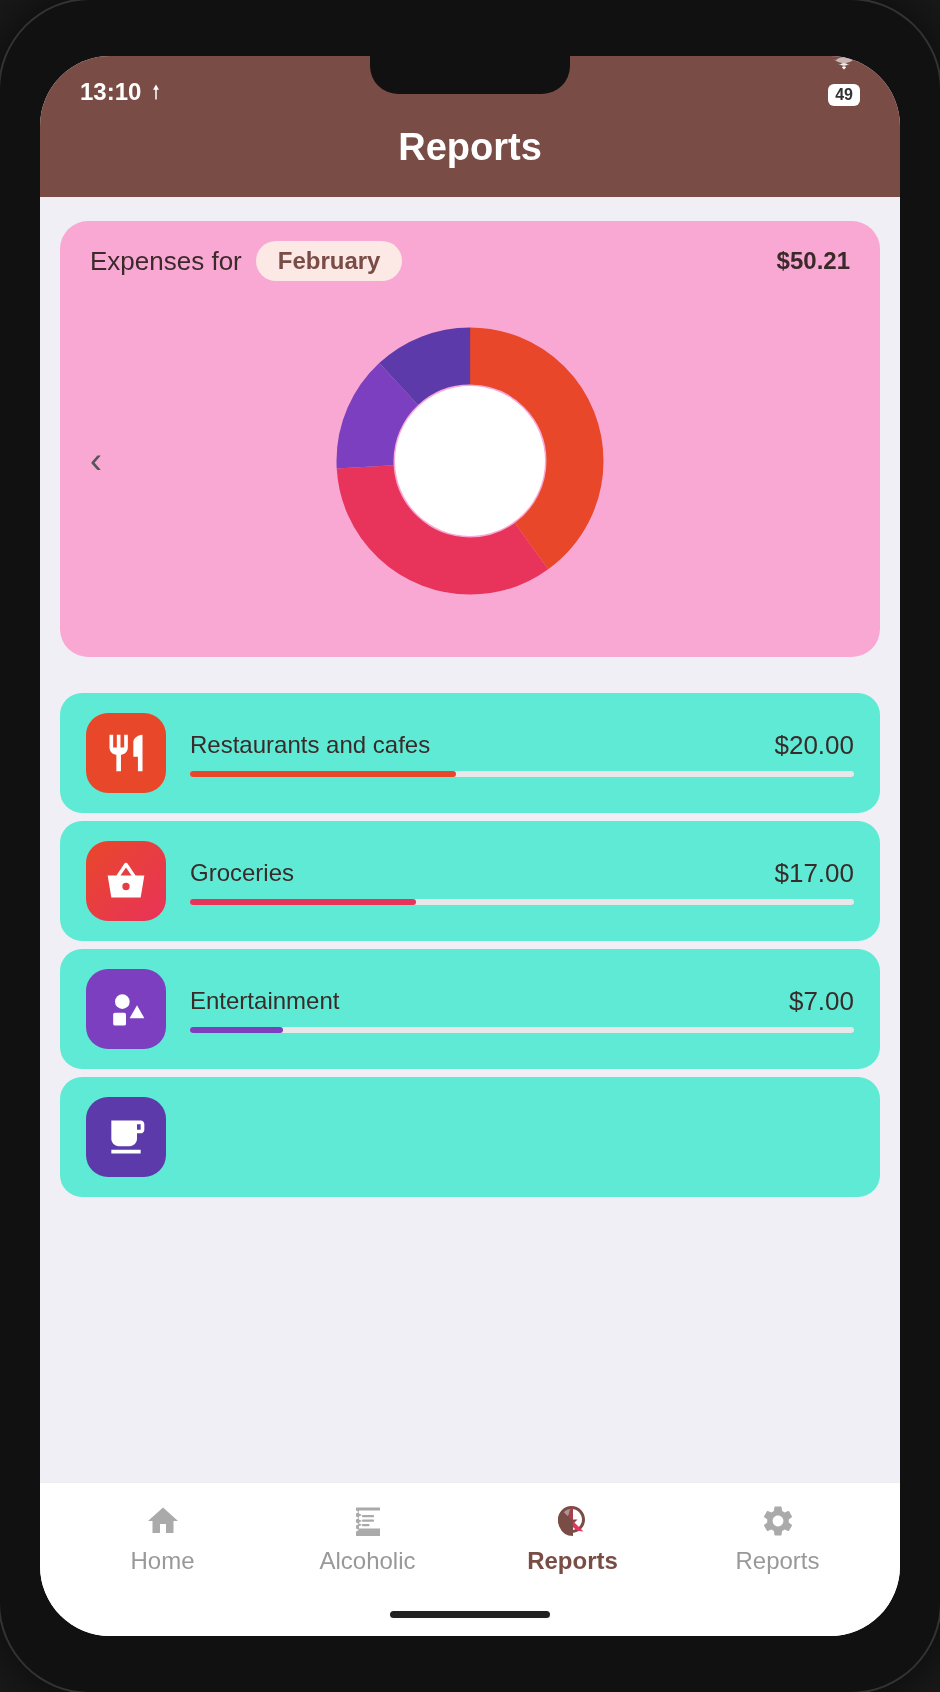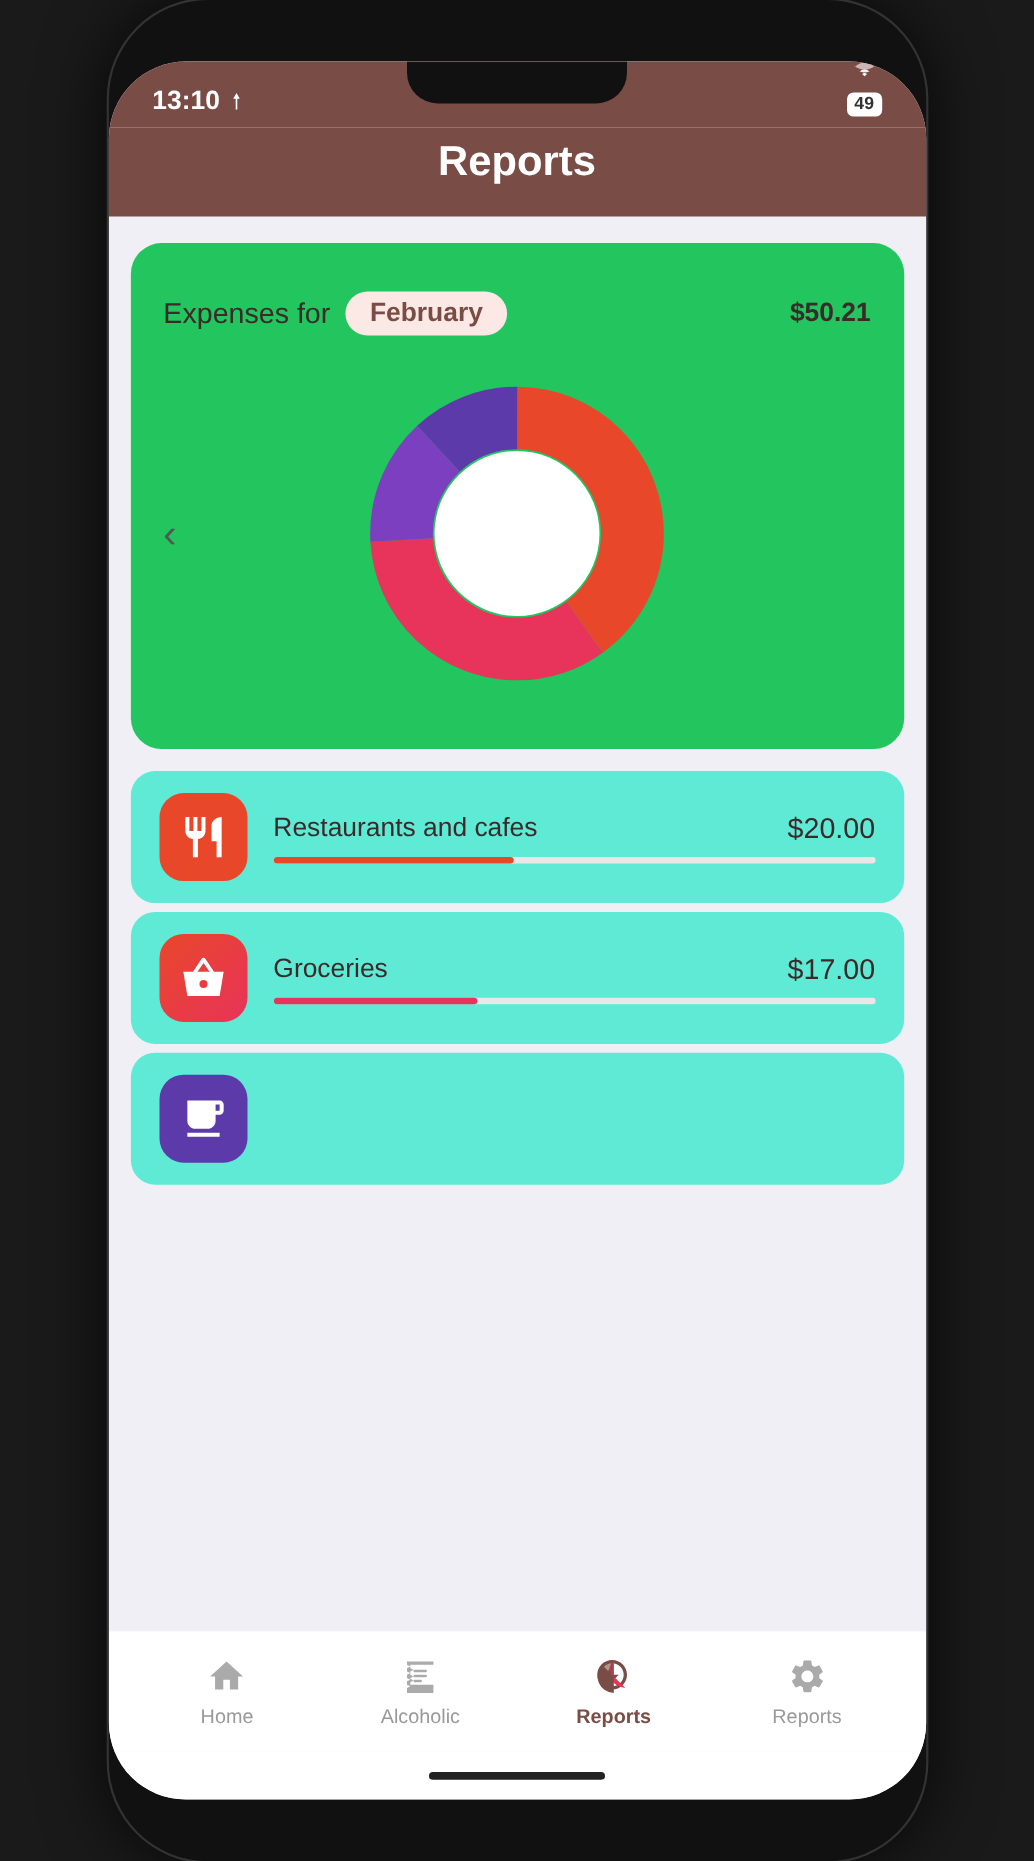--- a/index.html
+++ b/index.html
@@ -6,21 +6,21 @@
     body {
       background: #1a1a1a;
       display: flex;
       justify-content: center;
       align-items: center;
       min-height: 100vh;
       font-family: -apple-system, BlinkMacSystemFont, 'Segoe UI', sans-serif;
     }
 
     .phone-frame {
-      width: 743px;
+      width: 940px;
       height: 1692px;
       background: #111;
       border-radius: 90px;
       position: relative;
       display: flex;
       justify-content: center;
       align-items: center;
       box-shadow: 0 0 0 2px #333, 0 0 60px rgba(0,0,0,0.8);
     }
 
@@ -102,24 +102,24 @@
 
     
     .main-content {
       flex: 1;
       overflow-y: auto;
       background: #f0eff5;
     }
 
     
     .chart-card {
-      background: #22c55e;
-      margin: 24px 20px 0;
+      background: #f9a8d4;
+      margin: 24px 20px 16px;
       border-radius: 28px;
-      padding: 44px 30px 36px;
+      padding: 20px 30px 36px;
     }
 
     .expenses-header {
       display: flex;
       align-items: center;
       justify-content: space-between;
       margin-bottom: 20px;
     }
 
     .expenses-label {
@@ -261,21 +261,21 @@
 
     .nav-icon {
       width: 40px;
       height: 40px;
       display: flex;
       align-items: center;
       justify-content: center;
     }
 
     .nav-label {
-      font-size: 18px;
+      font-size: 24px;
       color: #999;
     }
 
     .nav-label.active {
       color: #7a4c46;
       font-weight: 600;
     }
 
     .home-indicator {
       background: white;
@@ -385,20 +385,39 @@
             <div class="category-top">
               <span class="category-name">Groceries</span>
               <span class="category-amount">$17.00</span>
             </div>
             <div class="progress-bar-bg">
               <div class="progress-bar-fill" style="width:34%; background:#e8335a;"></div>
             </div>
           </div>
         </div>
 
+        <div class="category-item">
+          <div class="category-icon" style="background:#7b3fbf;">
+            <svg viewBox="0 0 24 24" fill="white">
+              <polygon points="12,3 14.5,8 20,8.5 16,12.5 17.5,18 12,15 6.5,18 8,12.5 4,8.5 9.5,8" opacity="0"></polygon>
+              <circle cx="10" cy="8" r="4"></circle>
+              <rect x="5" y="14" width="7" height="7" rx="1"></rect>
+              <polygon points="18,10 22,17 14,17"></polygon>
+            </svg>
+          </div>
+          <div class="category-details">
+            <div class="category-top">
+              <span class="category-name">Entertainment</span>
+              <span class="category-amount">$7.00</span>
+            </div>
+            <div class="progress-bar-bg">
+              <div class="progress-bar-fill" style="width:14%; background:#7b3fbf;"></div>
+            </div>
+          </div>
+        </div>
 
         <div class="category-item">
           <div class="category-icon" style="background:#5c3aaa;">
             <svg viewBox="0 0 24 24" fill="white">
                 <path d="M20 3H4v10c0 2.21 1.79 4 4 4h6c2.21 0 4-1.79 4-4v-3h2c1.11 0 2-.89 2-2V5c0-1.11-.89-2-2-2zm0 5h-2V5h2v3zM4 19h16v2H4z"></path>
               </svg>
           </div>
         </div>
 
       </div>

